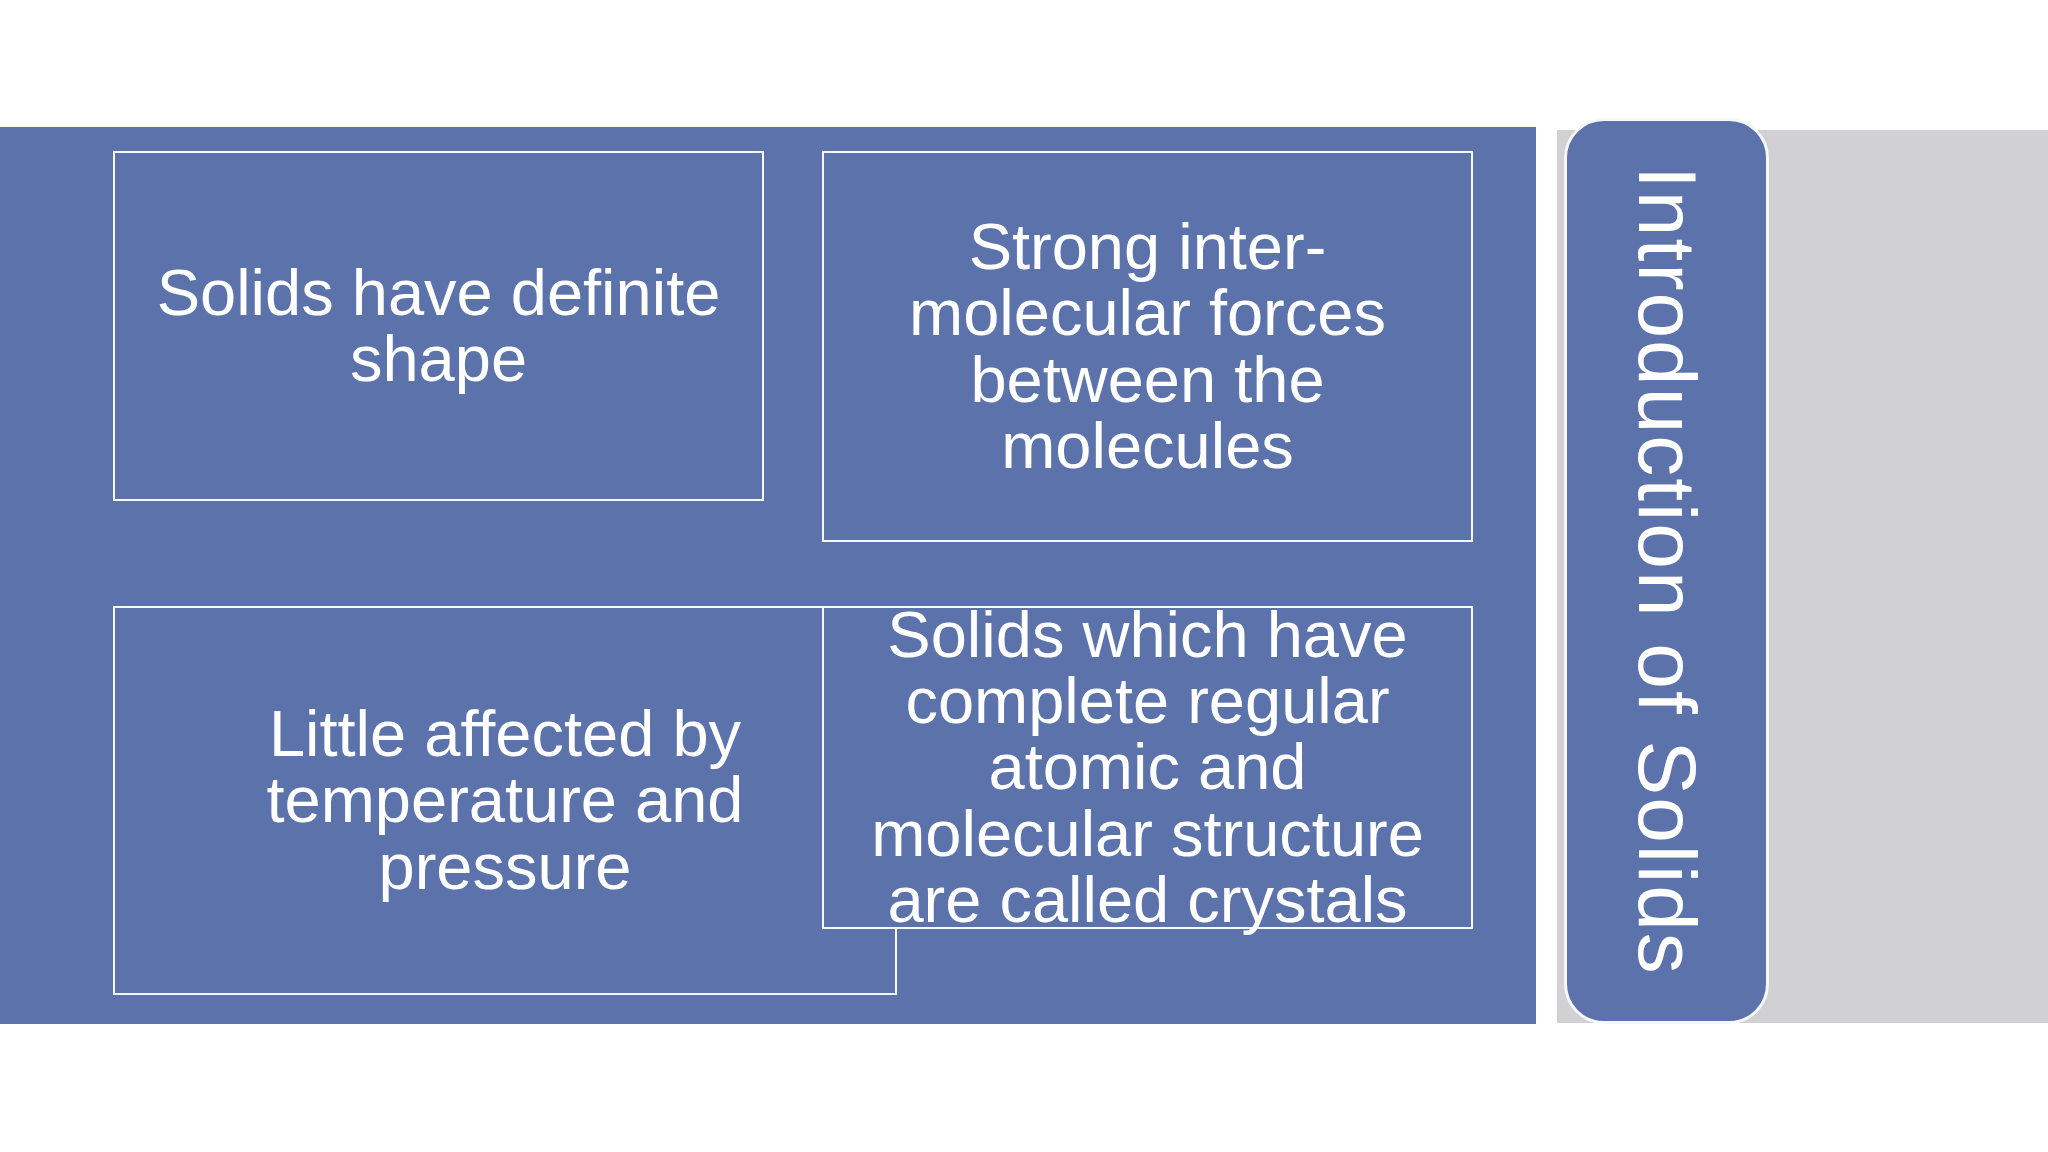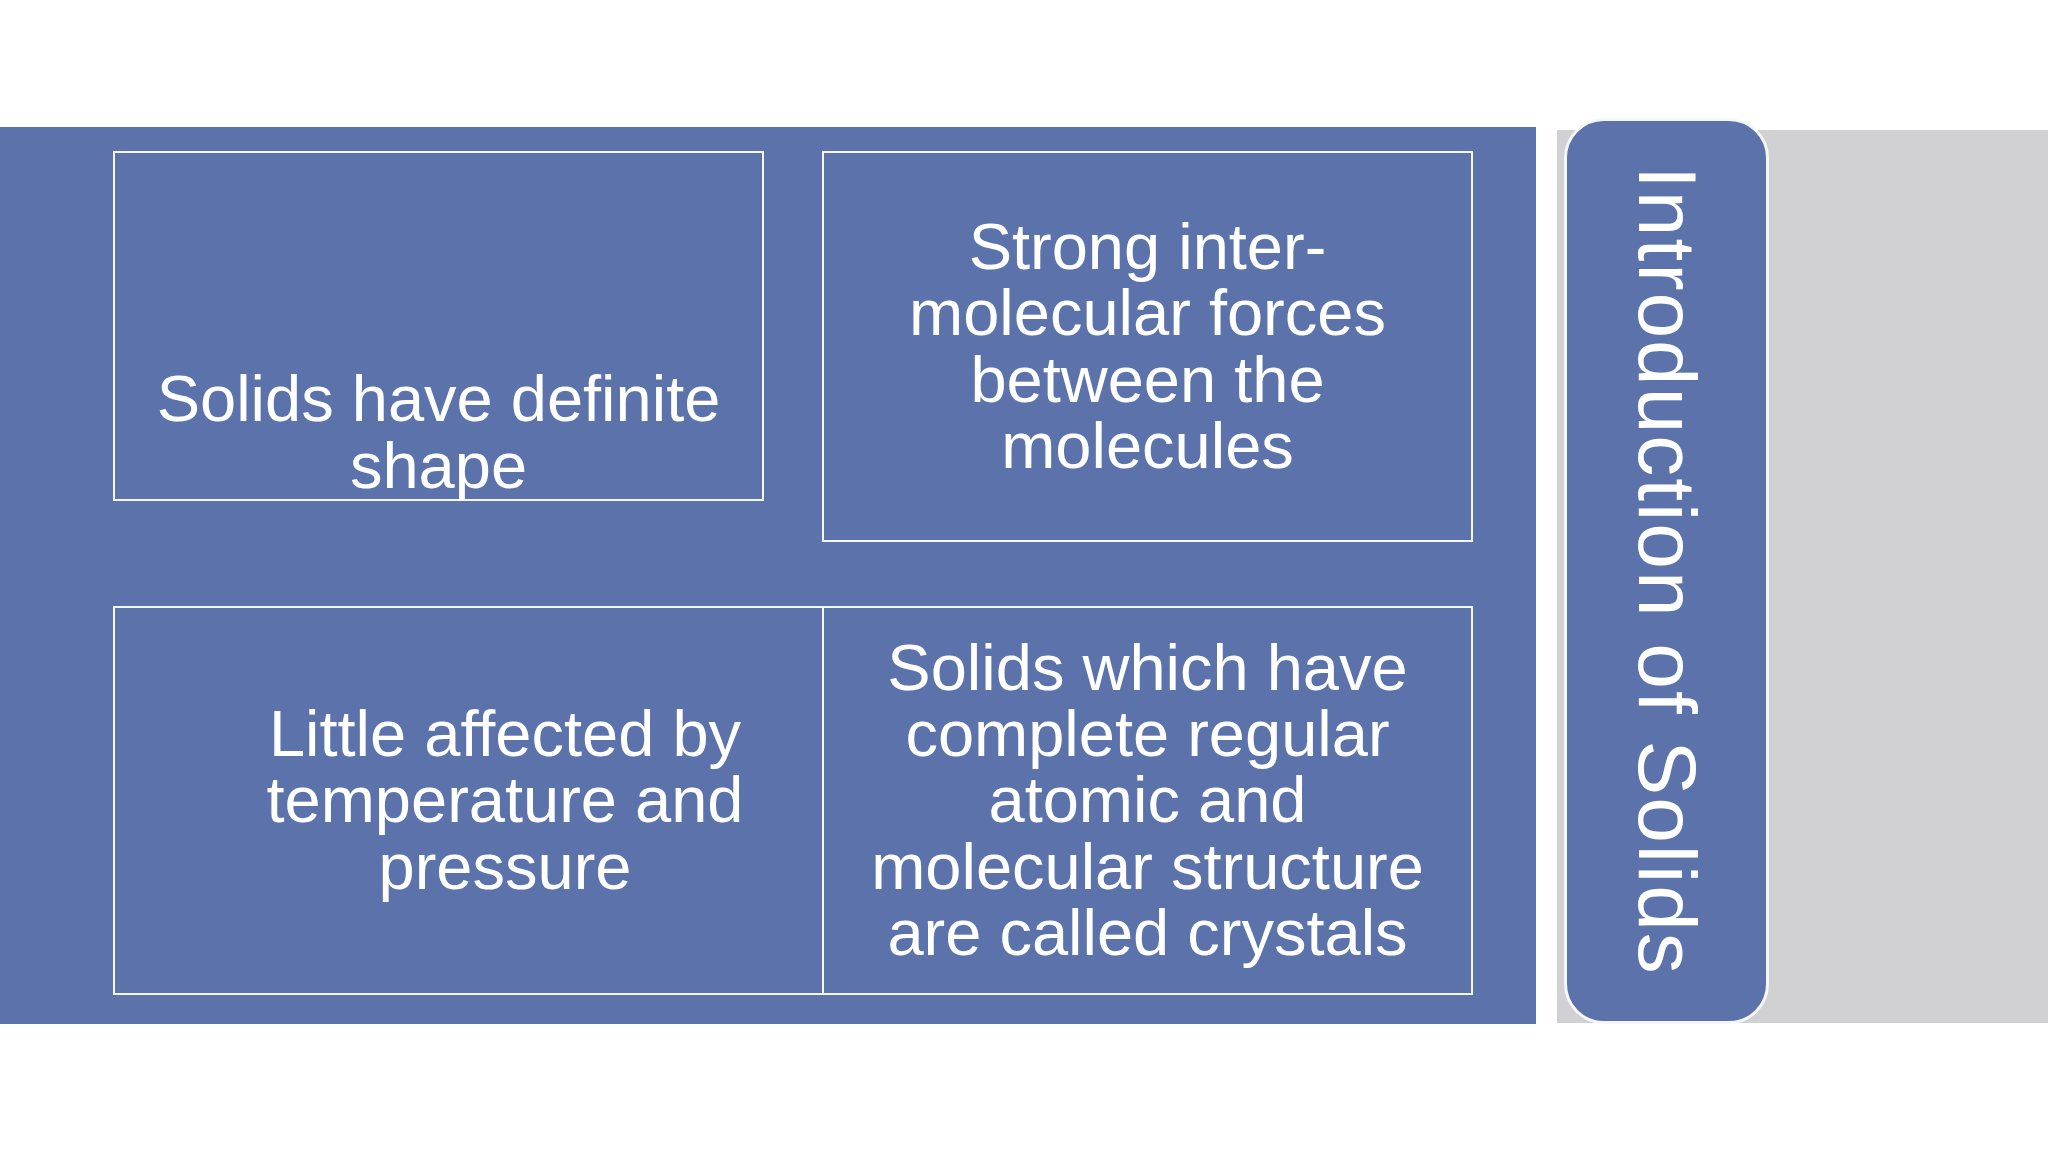--- a/index.html
+++ b/index.html
@@ -33,24 +33,24 @@
   }
   .smart-box {
     position: absolute;
     box-sizing: border-box;
     background: var(--accent, #5b72ab);
     border: 2px solid var(--line, #f5f7fb);
     display: flex;
     align-items: center;
     justify-content: center;
   }
-  .box-1 { left: 113px; top: 151px; width: 651px; height: 350px; align-items: flex-end; }
+  .box-1 { left: 113px; top: 151px; width: 651px; height: 350px; }
   .box-2 { left: 822px; top: 151px; width: 651px; height: 391px; }
   .box-3 { left: 113px; top: 606px; width: 784px; height: 389px; }
-  .box-4 { left: 822px; top: 606px; width: 651px; height: 389px; }
+  .box-4 { left: 822px; top: 606px; width: 651px; height: 323px; }
   .box-text {
     color: var(--text, #ffffff);
     font-size: 65px;
     line-height: 1.02;
     text-align: center;
     white-space: pre-line;
     padding: 0 10px;
   }
   .title-tab {
     position: absolute;

